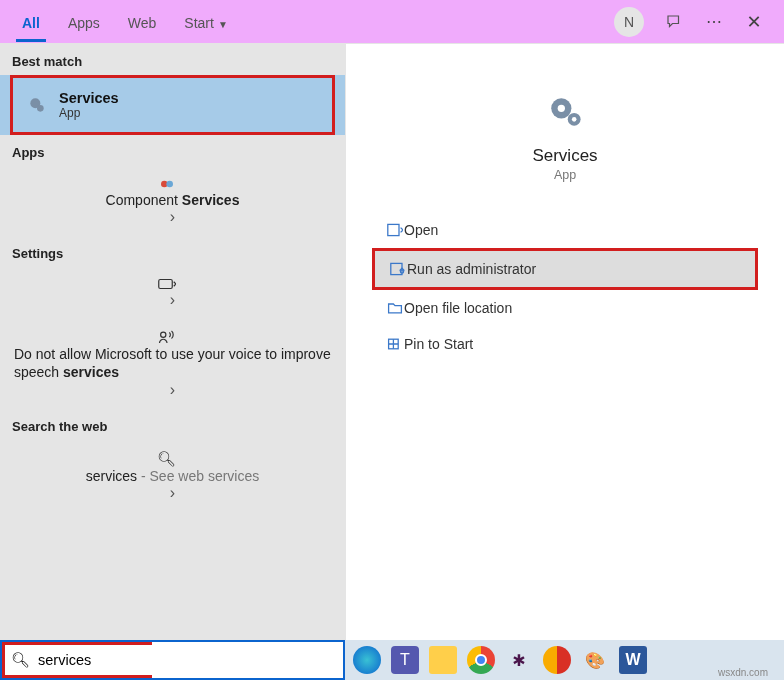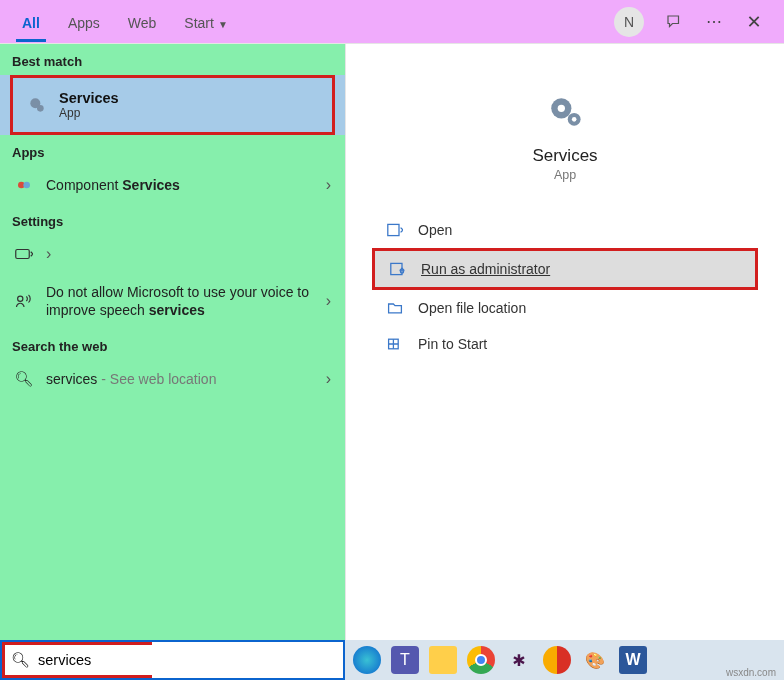--- a/index.html
+++ b/index.html
@@ -13,56 +13,56 @@
   .chev-down { font-size: 10px; margin-left:4px; color:#555;}
   .tabbar-spacer { flex:1; }
   .title-actions { display:flex; align-items:center; gap:20px; padding-right:12px;}
   .avatar { width:30px; height:30px; border-radius:50%; background:#e5e5e5; display:flex; align-items:center; justify-content:center; font-size:14px; color:#555;}
   .title-icon { width:20px; height:20px; display:flex; align-items:center; justify-content:center; color:#444; }
   .close-x { font-size:18px; color:#444; }
 
   .main { display:flex; height: calc(100% - 44px - 40px); }
 
   
-  .left { width: 345px; background:#86efac; overflow-y:auto; padding-bottom:8px;}
+  .left { width: 345px; background:#e5e5e5; overflow-y:auto; padding-bottom:8px;}
   .section-label { font-size:13px; font-weight:600; padding:10px 12px 6px; color:#222; }
   .best-match { display:flex; align-items:center; padding:10px 14px; background:#a6cbe8; border:3px solid #d21e1e; margin:0 10px 0 10px; height:60px;}
   .best-match .bm-icon { width:20px; height:20px; margin-right:12px; display:flex; align-items:center; justify-content:center;}
   .bm-title { font-size:14.5px; font-weight:600; color:#111; }
   .bm-sub { font-size:12px; color:#333; }
   .best-wrap { background:#a6cbe8; padding:0; }
 
-  .result-row { display:flex; align-items:center; padding:10px 14px; font-size:14px; color:#222; cursor:pointer;}
+  .result-row { display:flex; align-items:center; padding:10px 14px; font-size:14px; color:#222; cursor:pointer;flex-direction:column;}
   .result-row .r-icon { width:20px; margin-right:12px; display:flex; align-items:center; justify-content:center; font-size:15px;}
   .result-row .r-text { flex:1; }
   .result-row .r-chevron { color:#555; font-size:16px; }
   .result-row .r-text .bold { font-weight:700; }
   .sub-gray { color:#777; }
 
   
   .right { flex:1; background:#fff; padding:24px 0 0 0; border-left:1px solid #e5e5e5;}
   .details-card { margin:0 18px; }
   .details-hero { display:flex; flex-direction:column; align-items:center; padding:20px 0 10px;}
   .hero-icon { width:48px; height:48px; display:flex; align-items:center; justify-content:center; margin-bottom:10px;}
   .hero-title { font-size:17px; color:#222; margin-bottom:2px;}
   .hero-sub { font-size:12.5px; color:#777; }
   .action-list { margin:20px 8px 0 8px; }
-  .action { display:flex; align-items:center; gap:14px; padding:10px 14px; font-size:14px; color:#333; cursor:pointer; }
+  .action { display:flex; align-items:center; padding:10px 14px; font-size:14px; color:#333; cursor:pointer; }
   .action .a-icon { width:18px; color:#3b78c9; display:flex; align-items:center; justify-content:center;}
-  .action.highlight { border:3px solid #d21e1e; background:#dddddd;text-decoration:underline; }
+  .action.highlight { border:3px solid #d21e1e; background:#dddddd; }
 
   
   .bottom { position:absolute; left:0; right:0; bottom:0; height:40px; display:flex; }
   .search-wrap { width:345px; height:100%; border:2px solid #0b64ce; background:#fff; display:flex; align-items:center;}
   .search-inner { display:flex; align-items:center; height:100%; border:3px solid #d21e1e; border-right:none; width:150px; padding:0 6px;}
   .search-inner .s-icon { font-size:15px; margin-right:8px;}
   .search-input { border:none; outline:none; font-size:14.5px; flex:1; background:transparent;}
   .taskbar { flex:1; background:#d9e4ee; display:flex; align-items:center; padding:0 8px; gap:10px;}
   .task-icon { width:28px; height:28px; border-radius:4px; display:flex; align-items:center; justify-content:center; font-size:16px;}
-  .watermark { position:absolute; right:8px; bottom:2px; font-size:10px; color:#888;}
+  .watermark { position:absolute; right:16px; bottom:2px; font-size:10px; color:#888;}
 
   .gear-svg { fill:#7a8fa6; }
 </style>
 </head>
 <body>
 
 <div class="tabbar">
   <div class="tab active">All</div>
   <div class="tab">Apps</div>
   <div class="tab">Web</div>
@@ -137,21 +137,21 @@
       <div class="r-text" style="line-height:1.3;">
         <span>Do not allow Microsoft to use your voice to improve speech </span><span class="bold">services</span>
       </div>
       <div class="r-chevron">›</div>
     </div>
 
     <div class="section-label">Search the web</div>
     <div class="result-row">
       <div class="r-icon">🔍︎</div>
       <div class="r-text">
-        <span>services</span><span class="sub-gray"> - See web location</span>
+        <span>services</span><span class="sub-gray"> - See web services</span>
       </div>
       <div class="r-chevron">›</div>
     </div>
 
   </div>
 
   <div class="right">
     <div class="details-card">
       <div class="details-hero">
         <div class="hero-icon">

